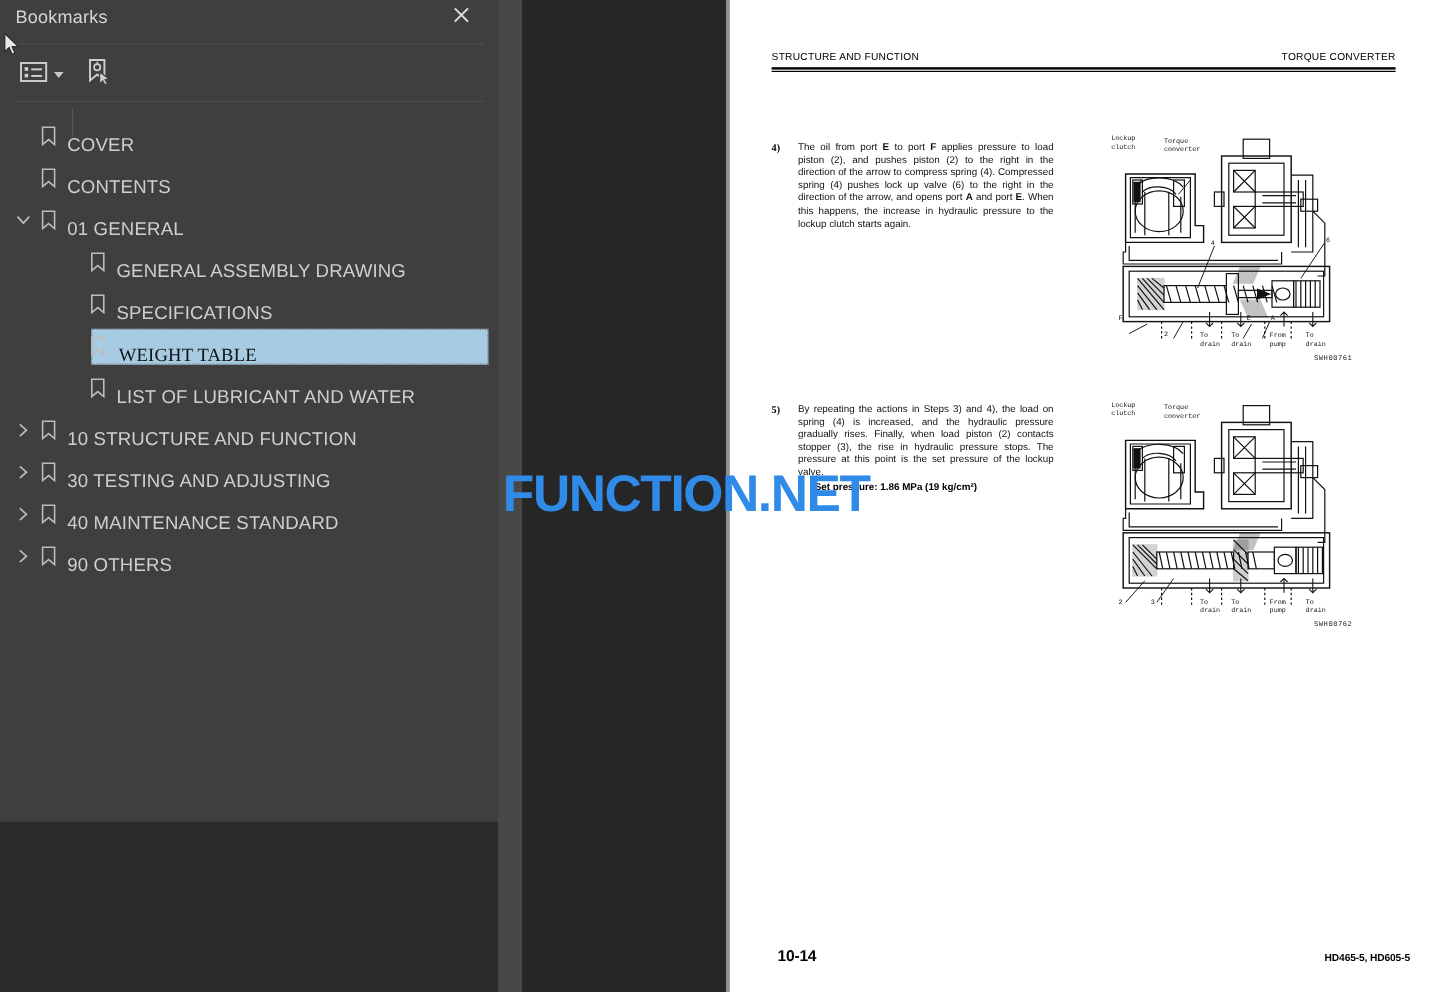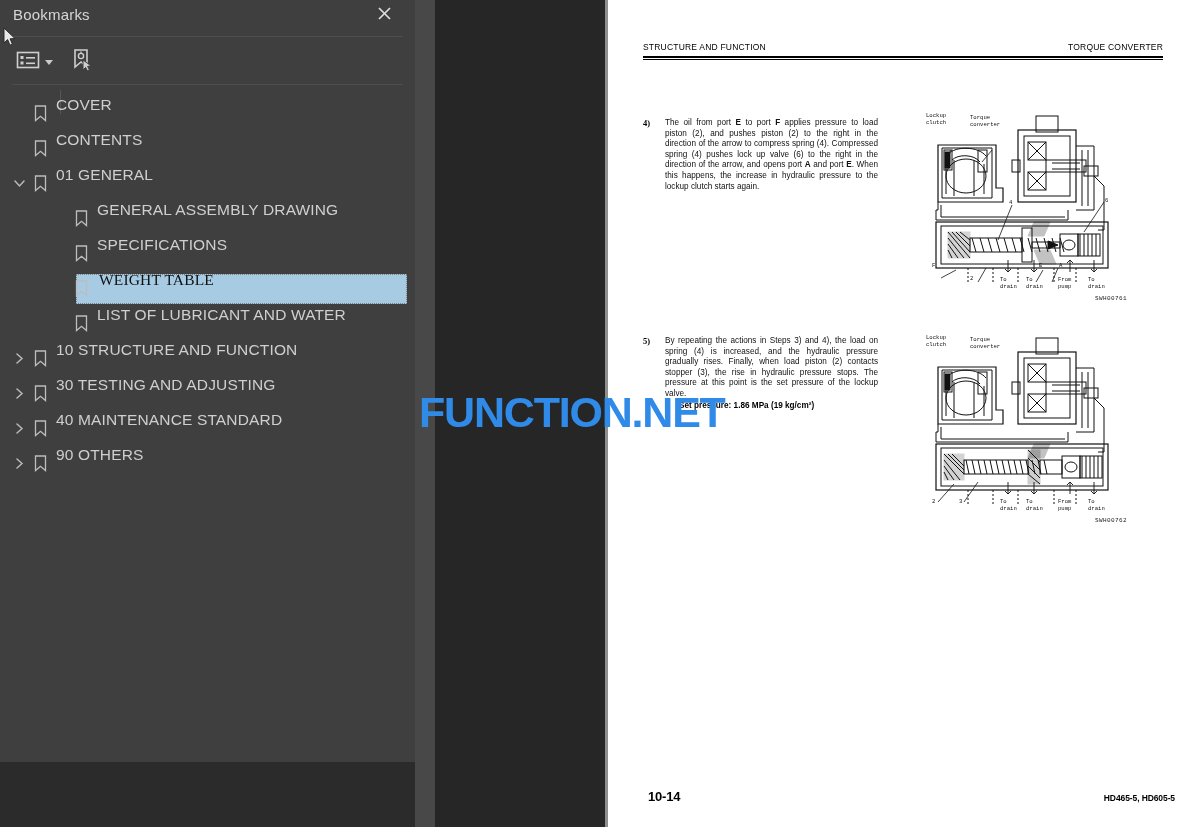--- a/index.html
+++ b/index.html
@@ -4,21 +4,21 @@
 <style>
   html,body{margin:0;padding:0;}
   body{
     width:1200px;height:827px;overflow:hidden;
     background:#2b2b2b;
     font-family:"Liberation Sans", sans-serif;
     position:relative;
   }
   
   #bookmarks-panel{
-    position:absolute;left:0;top:0;width:415px;height:762px;
+    position:absolute;left:0;top:0;width:415px;height:685px;
     background:#3f3f3f;
     box-sizing:border-box;
   }
   #panel-header{
     position:relative;height:36px;
   }
   #panel-title{
     position:absolute;left:13px;top:6px;
     font-size:15px;color:#d6d6d6;letter-spacing:.2px;
   }
@@ -57,21 +57,21 @@
   
   #mouse-cursor{
     position:absolute;left:3px;top:27px;width:14px;height:20px;
     pointer-events:none;
   }
   
   #bookmark-tree{
     position:absolute;left:0;top:96px;width:415px;
   }
   .tree-row{
-    position:relative;height:35px;display:flex;align-items:flex-start;
+    position:relative;height:35px;display:flex;align-items:flex-end;
     cursor:pointer;
   }
   .twisty{
     width:22px;height:35px;flex:0 0 22px;
     display:flex;align-items:center;justify-content:center;
   }
   .bm-icon{
     width:20px;height:35px;flex:0 0 20px;
     display:flex;align-items:center;justify-content:center;
   }

